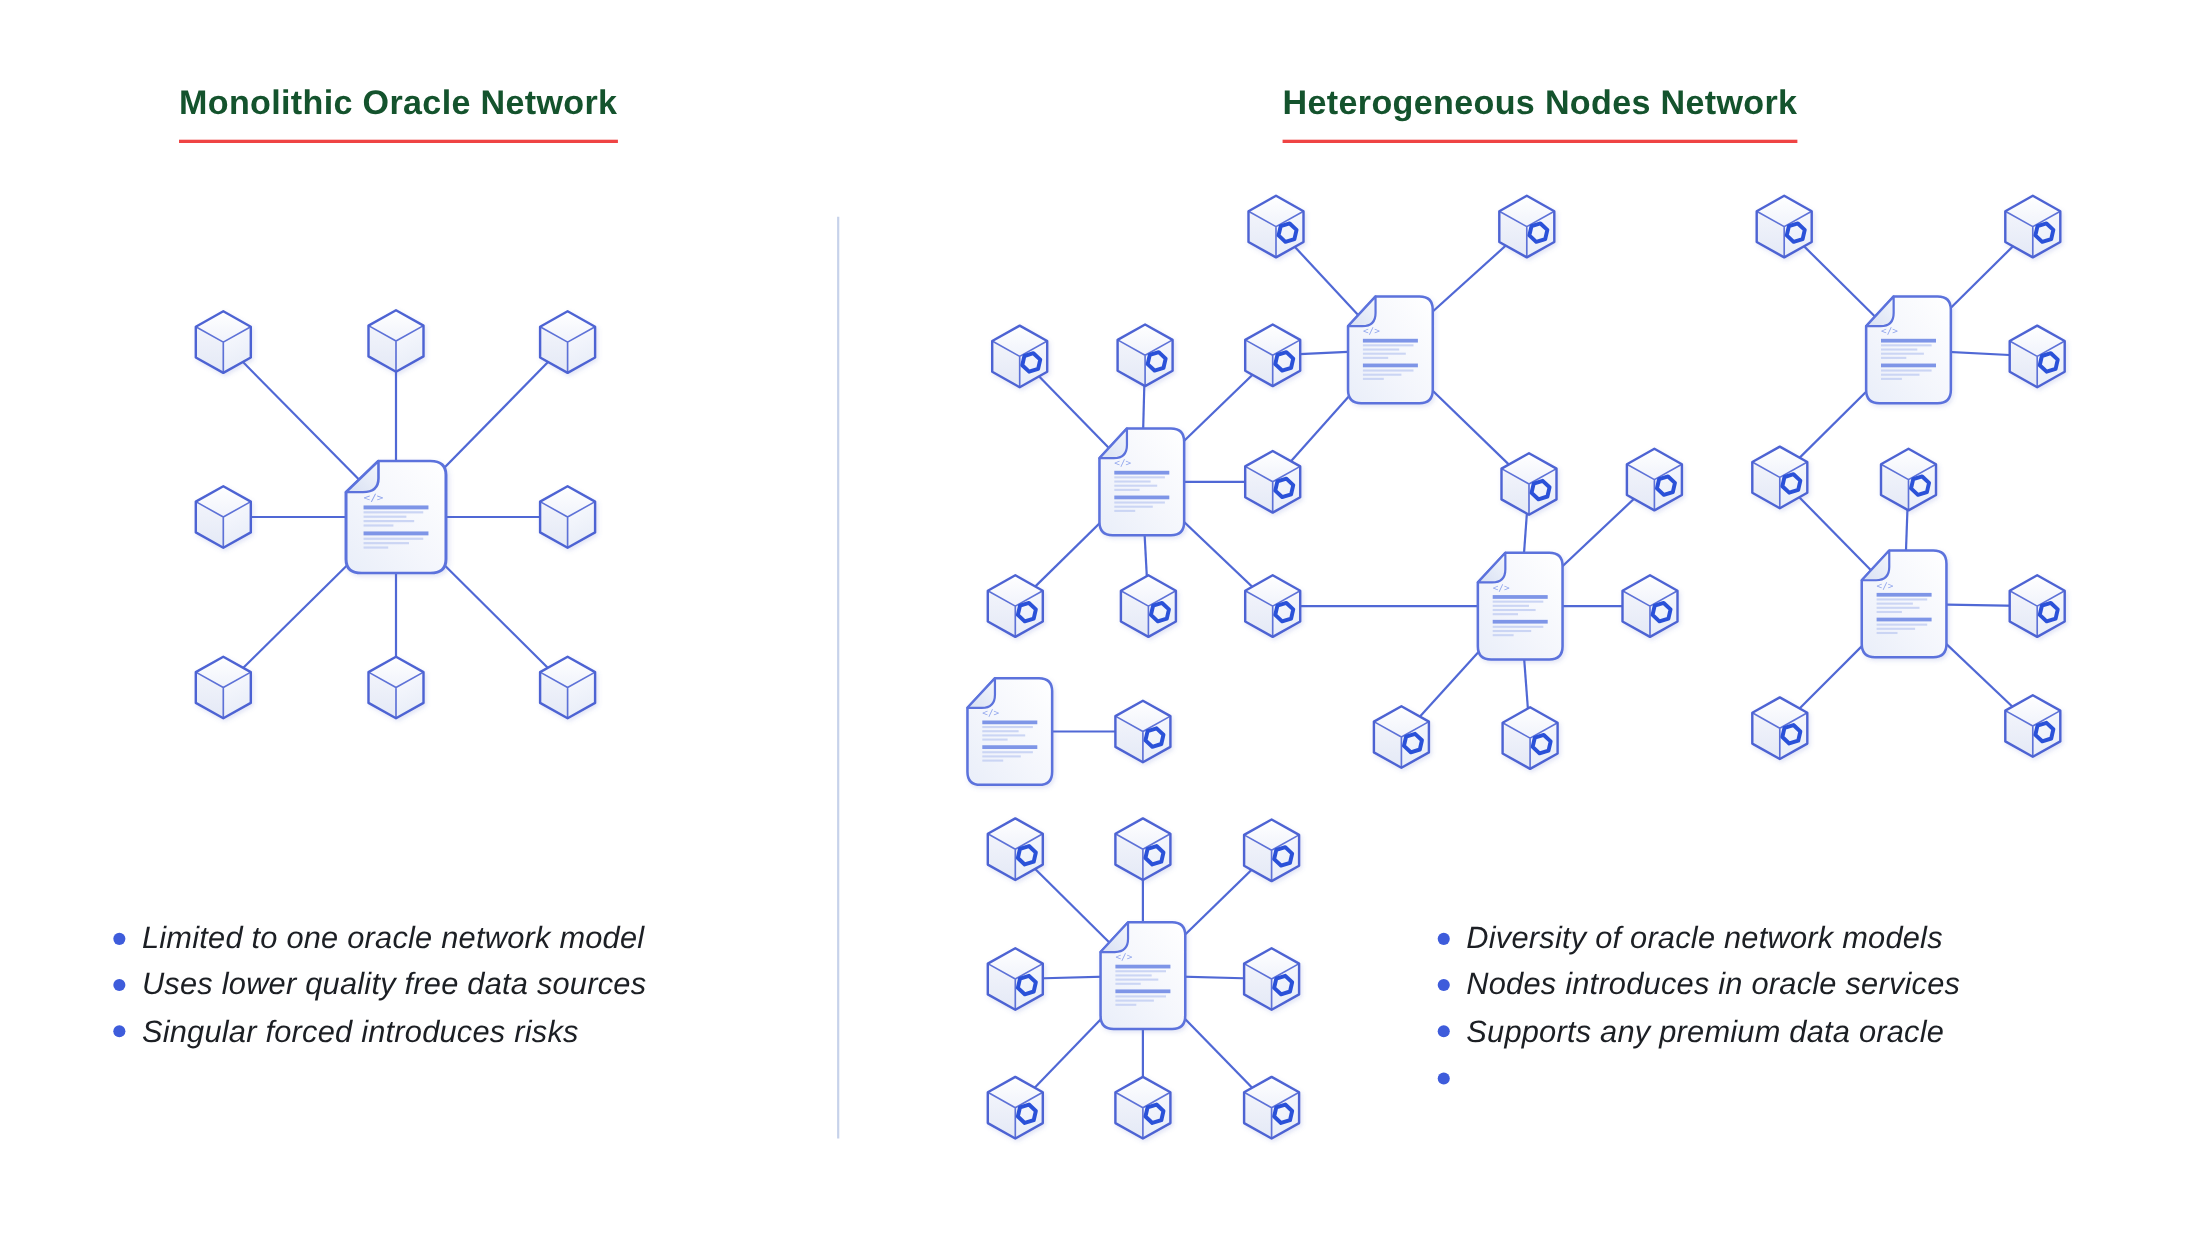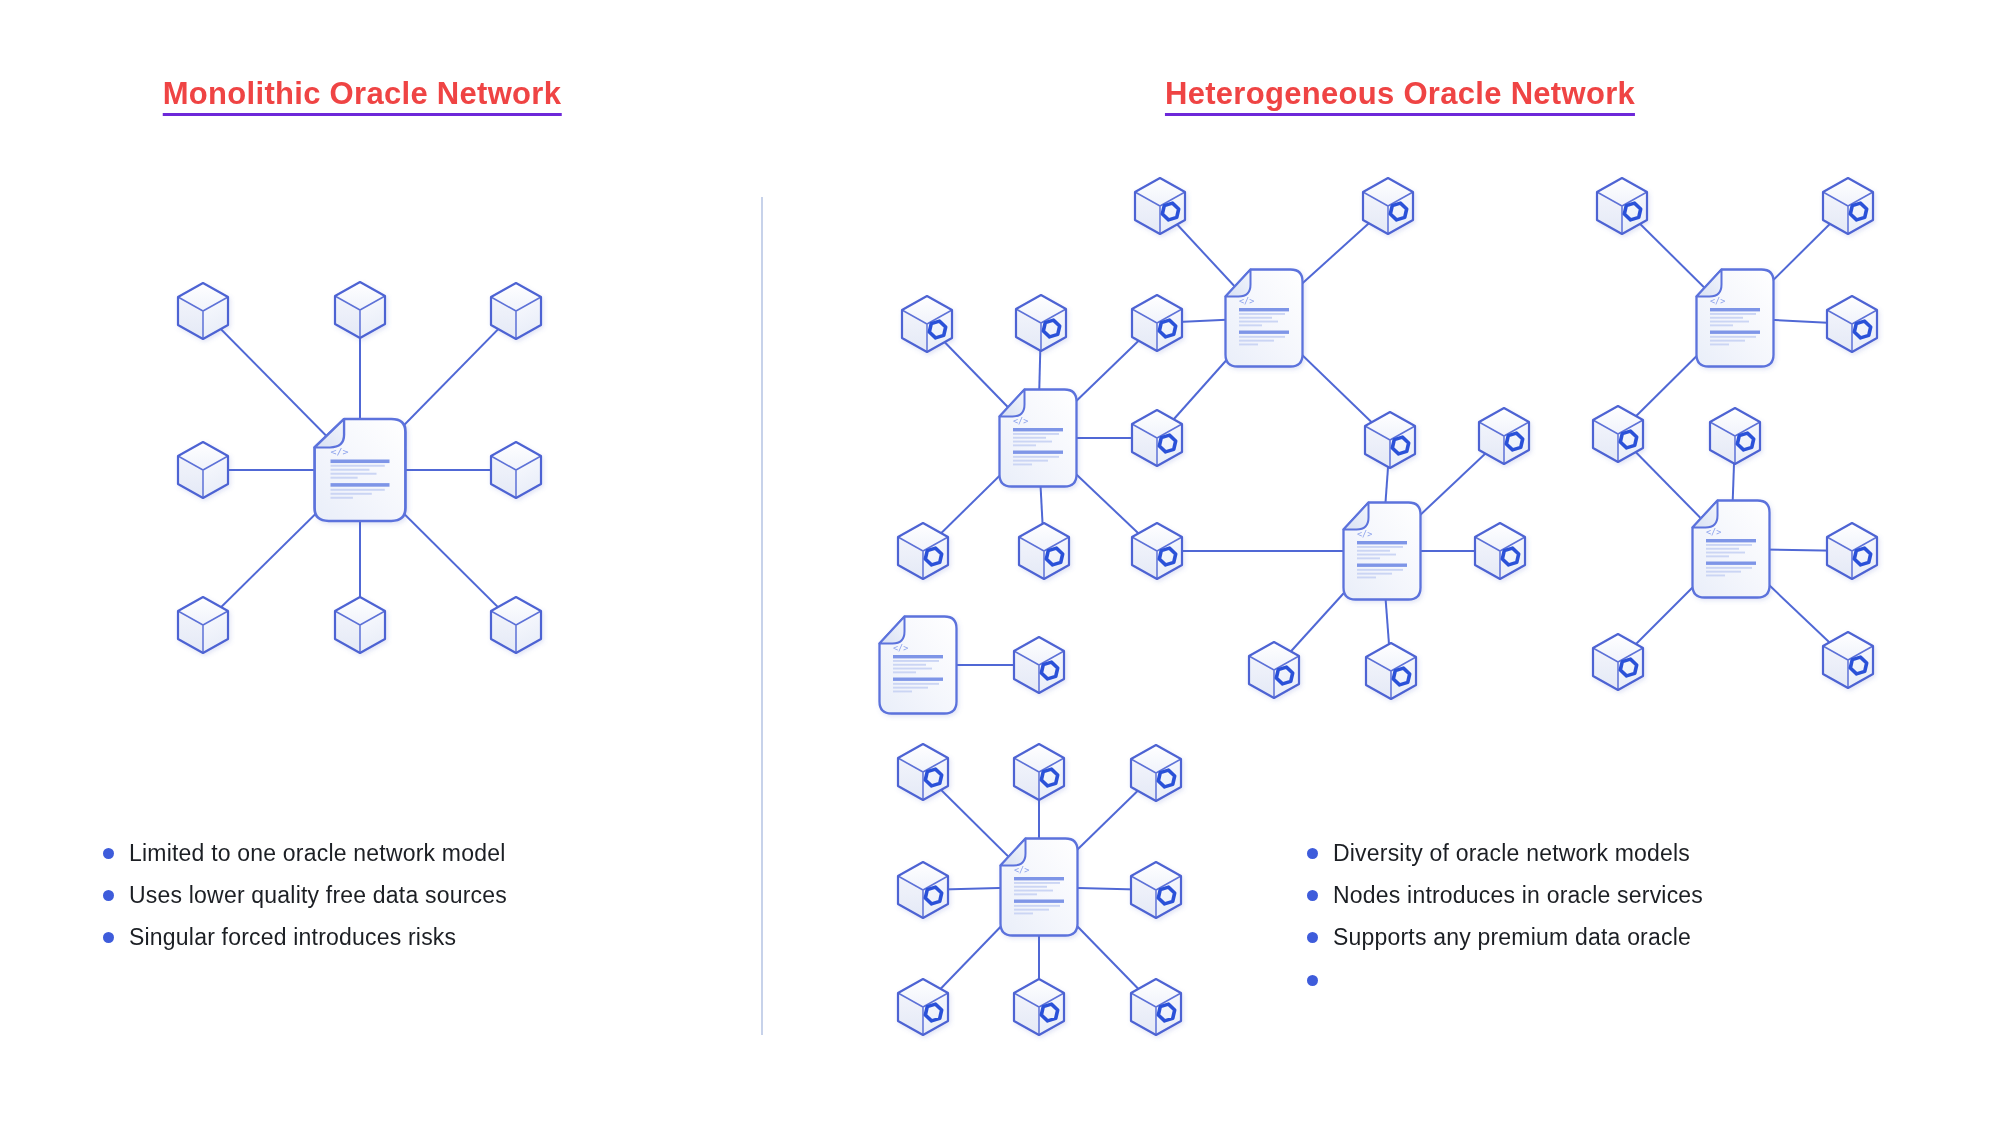--- a/index.html
+++ b/index.html
@@ -6,32 +6,32 @@
   .stage{
     position:relative;
     width:2000px;height:1135px;
     background:#ffffff;
     overflow:hidden;
     font-family:"Liberation Sans",sans-serif;
   }
   .net-svg{position:absolute;left:0;top:0;}
   .panel-title{
     position:absolute;top:76px;transform:translateX(-50%);
-    font-size:31px;font-weight:700;color:#ef4444;
+    font-size:31px;font-weight:700;color:#14532d;
     letter-spacing:.3px;white-space:nowrap;
-    border-bottom:3px solid #6d28d9;padding-bottom:1px;
+    border-bottom:3px solid #ef4444;padding-bottom:15px;
   }
   .title-left{left:362px;}
   .title-right{left:1400px;}
   .bullets{position:absolute;top:832px;list-style:none;margin:0;padding:0;}
   .bullets-left{left:103px;}
   .bullets-right{left:1307px;text-align:center;}
   .bullets li{display:flex;align-items:center;height:42.3px;}
   .dot{width:11px;height:11px;border-radius:50%;background:#3e5cdb;margin-right:15px;flex:none;}
-  .btxt{font-size:23px;color:#1c1f24;letter-spacing:.2px;white-space:nowrap;}
+  .btxt{font-size:28px;color:#1c1f24;letter-spacing:.2px;white-space:nowrap;font-style:italic;}
 </style>
 </head>
 <body>
 
 <div class="stage">
 
   <svg class="net-svg" width="2000" height="1135" viewBox="0 0 2000 1135">
       <defs>
   <linearGradient id="gTop" x1="0" y1="0" x2="0" y2="1">
     <stop offset="0" stop-color="#ffffff"></stop>
@@ -621,21 +621,21 @@
           <rect x="-25" y="12.5" width="50" height="3.4" fill="#7e95e7"></rect>
           <rect x="-25" y="17.9" width="46" height="1.9" fill="#cbd5f4"></rect>
           <rect x="-25" y="21.7" width="35" height="1.9" fill="#cbd5f4"></rect>
           <rect x="-25" y="25.5" width="19" height="1.9" fill="#cbd5f4"></rect>
         </g>
       </g>
     </svg>
 
   <div class="panel-title title-left">Monolithic Oracle Network</div>
 
-  <div class="panel-title title-right">Heterogeneous Oracle Network</div>
+  <div class="panel-title title-right">Heterogeneous Nodes Network</div>
 
   <ul class="bullets bullets-left">
       <li>
         <span class="dot"></span>
         <span class="btxt">Limited to one oracle network model</span>
       </li>
       <li>
         <span class="dot"></span>
         <span class="btxt">Uses lower quality free data sources</span>
       </li>

